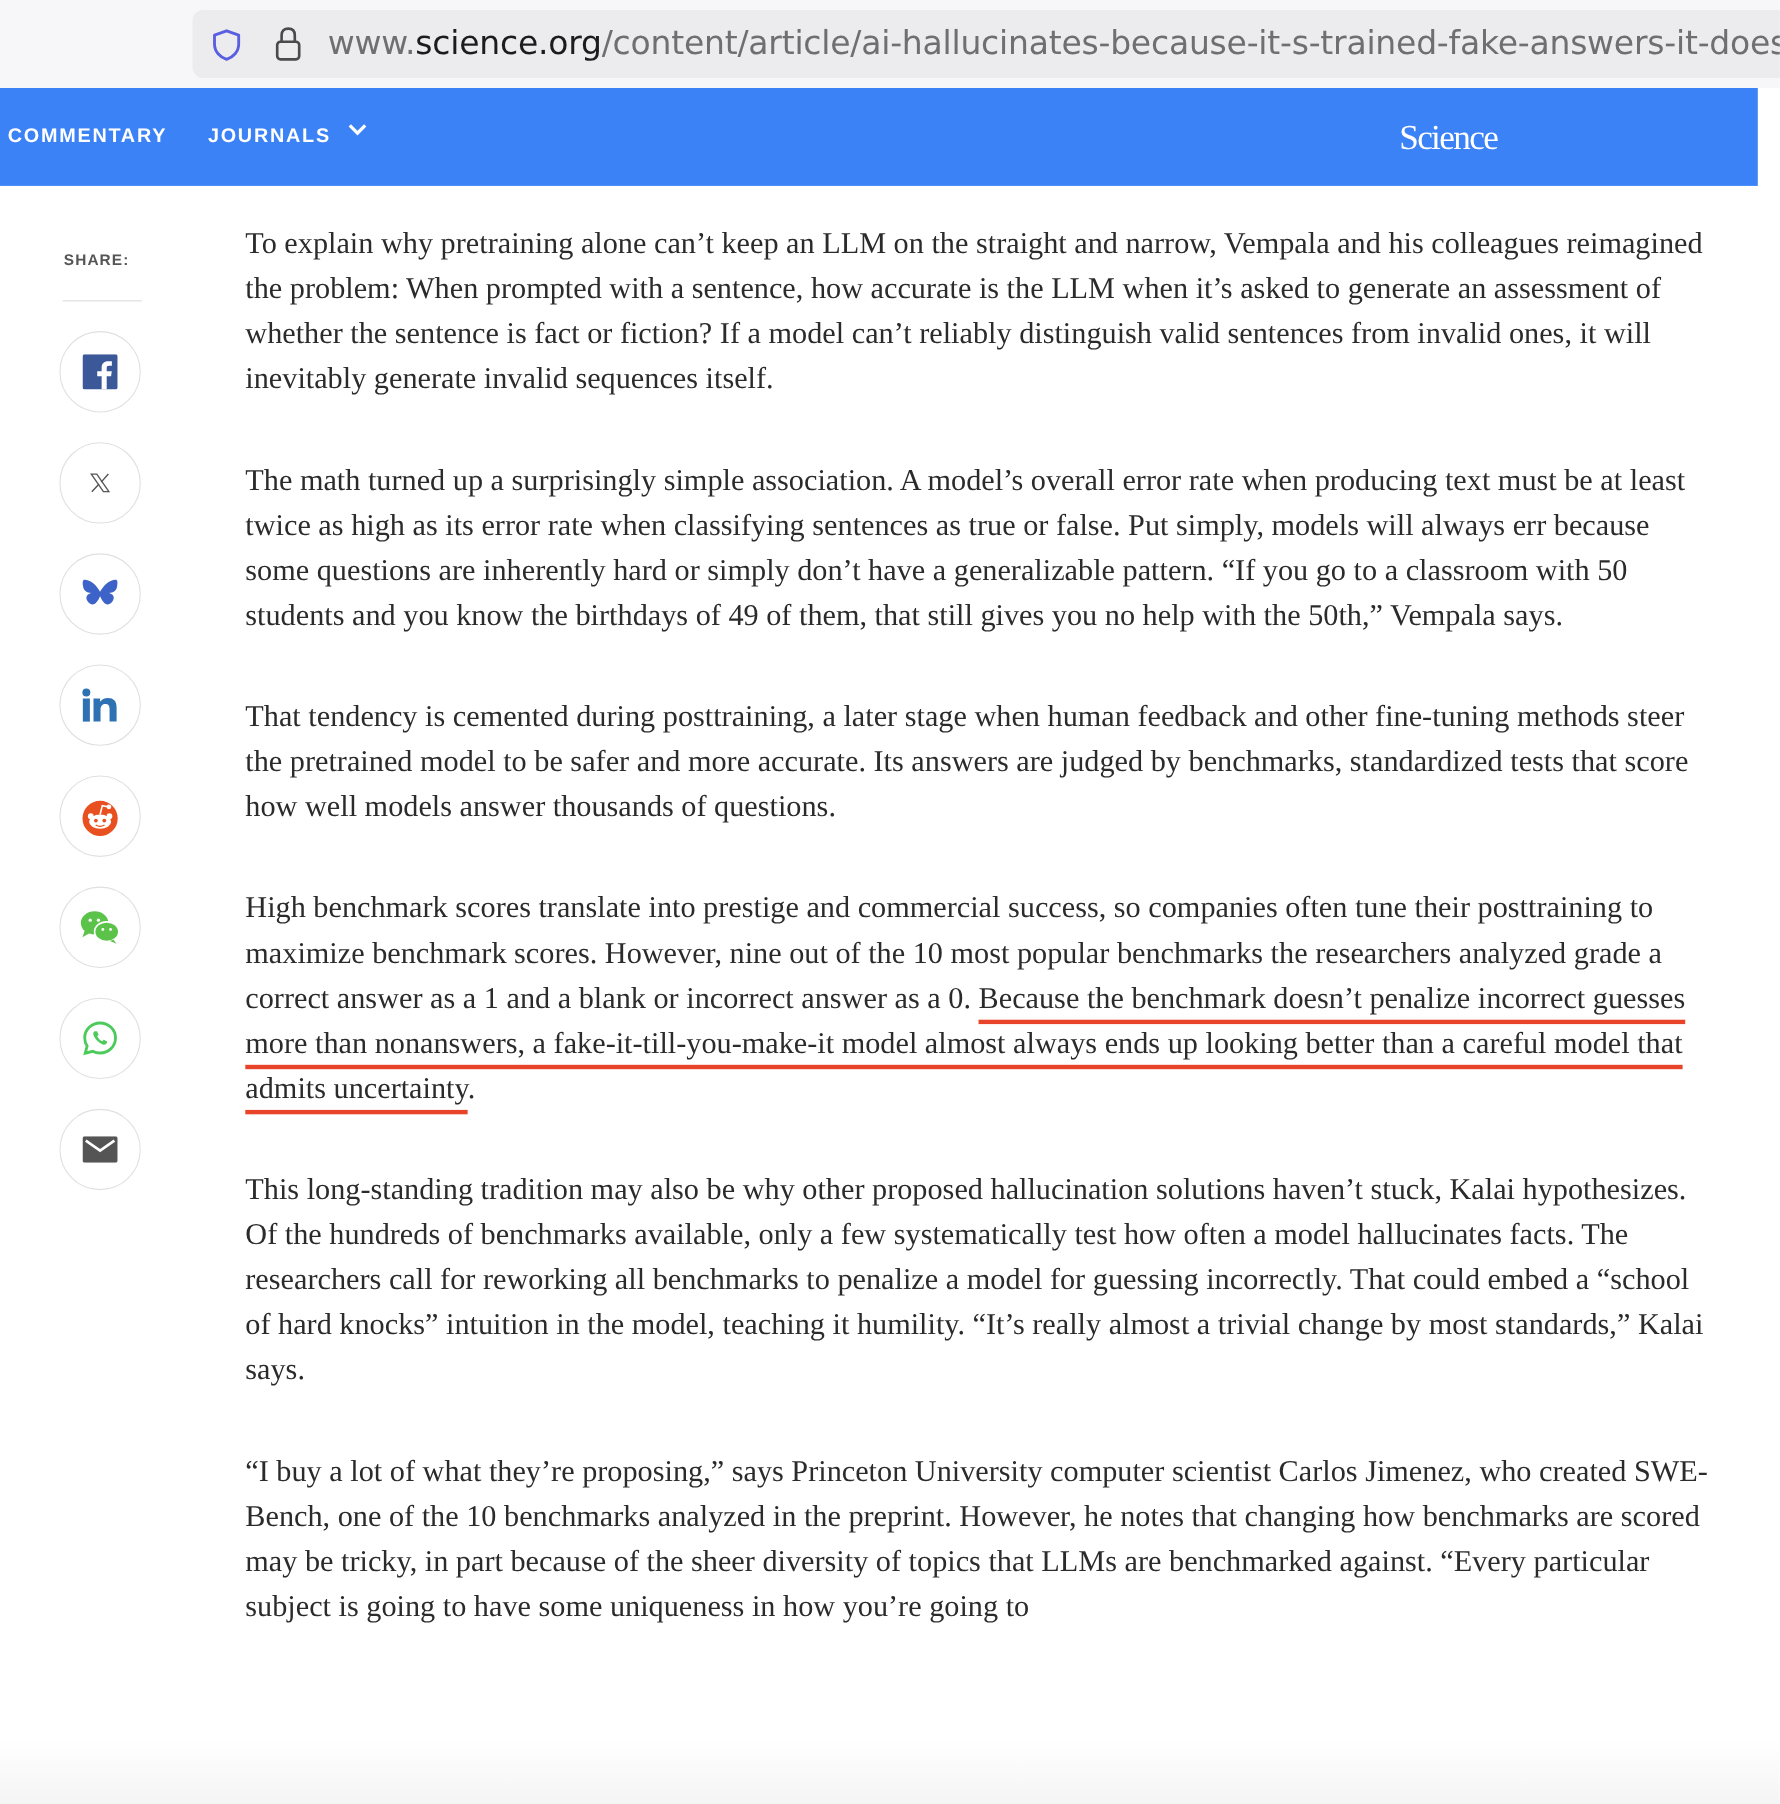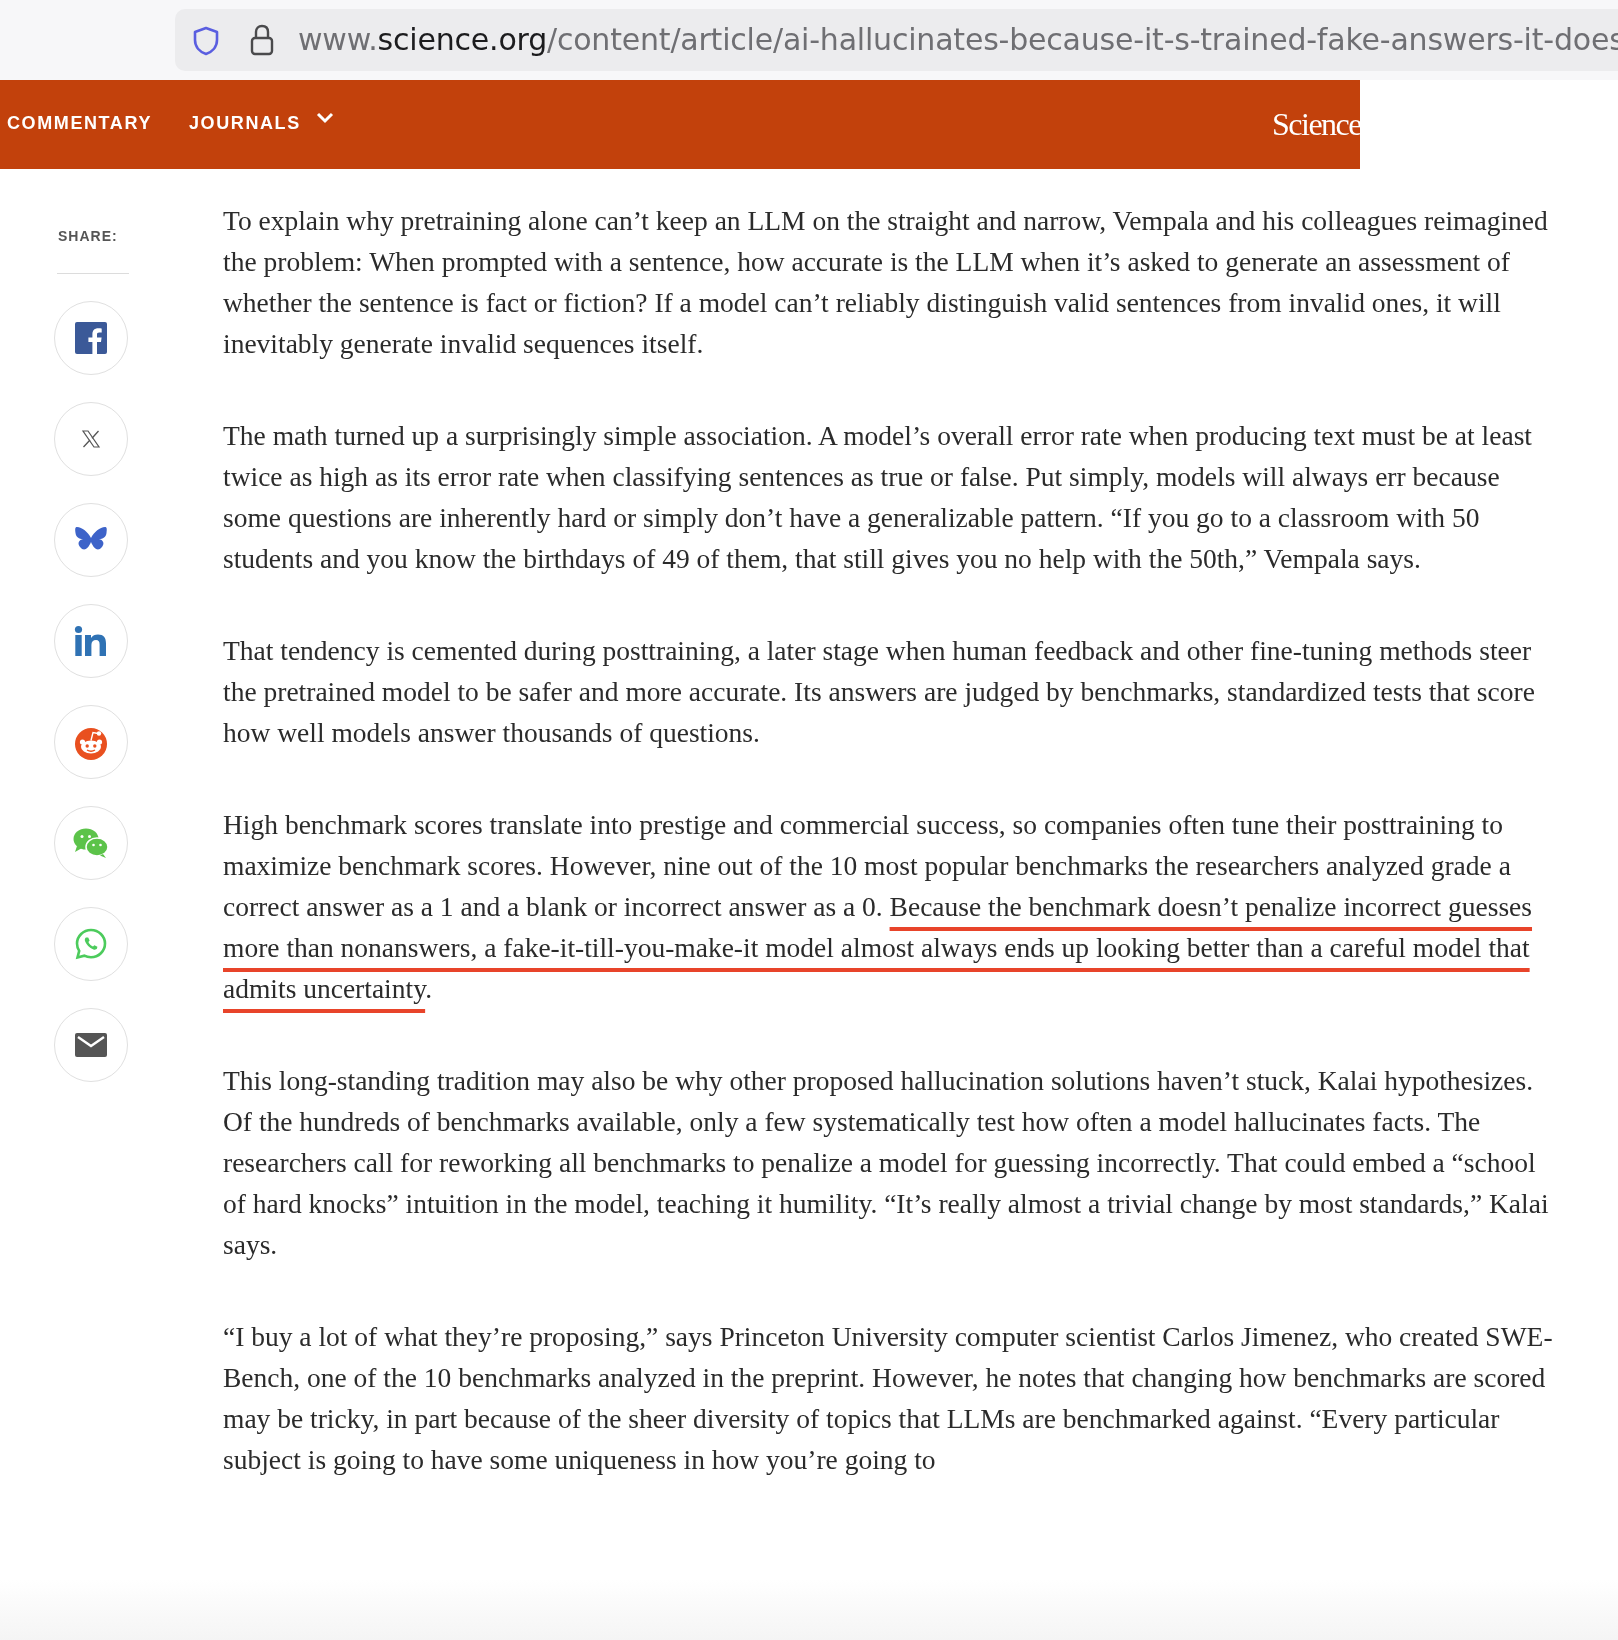--- a/index.html
+++ b/index.html
@@ -20,22 +20,22 @@
   .shield-icon { position: absolute; left: 16px; top: 16px; width: 30px; height: 32px; }
   .lock-icon { position: absolute; left: 74px; top: 14px; width: 26px; height: 34px; }
   .url-text {
     position: absolute; left: 123px; top: 14px; font-family: "DejaVu Sans", sans-serif;
     font-size: 30px; line-height: 34px; color: #6f6f73; white-space: nowrap; letter-spacing: -0.2px;
   }
   .url-text .host { color: #1c1c1e; }
 
   
   .site-nav {
-    position: absolute; left: 0; top: 80px; width: 1360px; height: 89px;
-    background: #c2410c;
+    position: absolute; left: 0; top: 80px; width: 1598px; height: 89px;
+    background: #3b82f6;
   }
   .nav-link {
     position: absolute; top: 31px; color: #ffffff;
     font-family: "Liberation Sans", "DejaVu Sans", sans-serif; font-weight: bold;
     font-size: 18px; letter-spacing: 1.6px; line-height: 24px; cursor: pointer;
   }
   .nav-commentary { left: 7px; }
   .nav-journals { left: 189px; display: flex; align-items: flex-start; }
   .chevron-down-icon { margin-left: 14px; width: 20px; height: 14px; }
   .logo {

